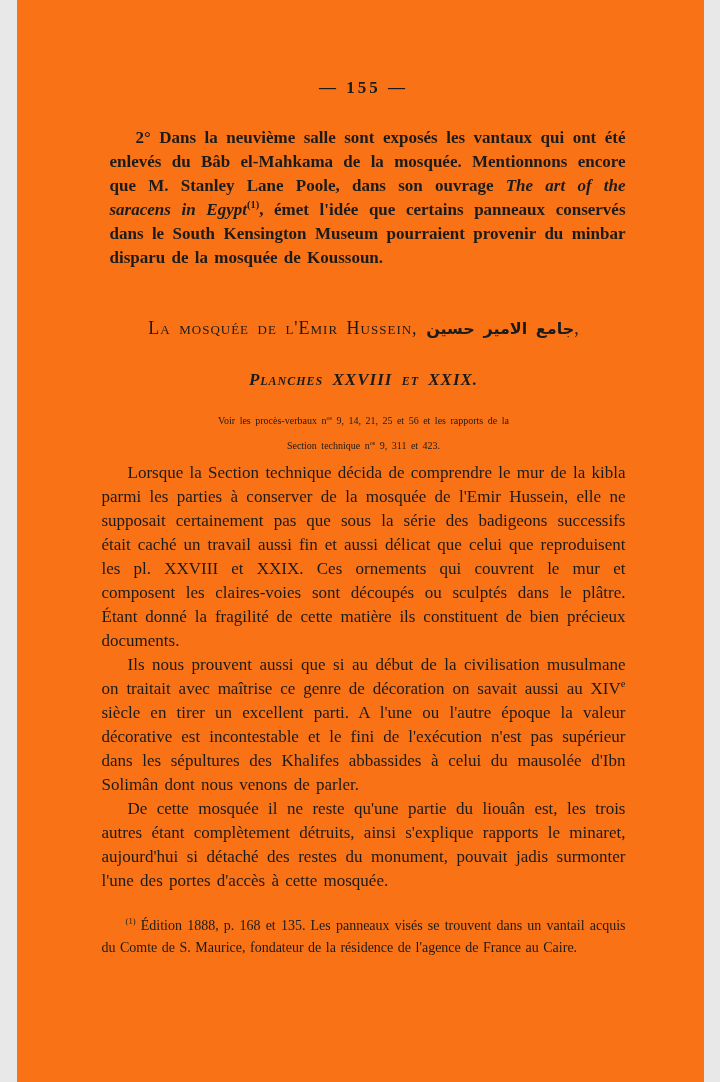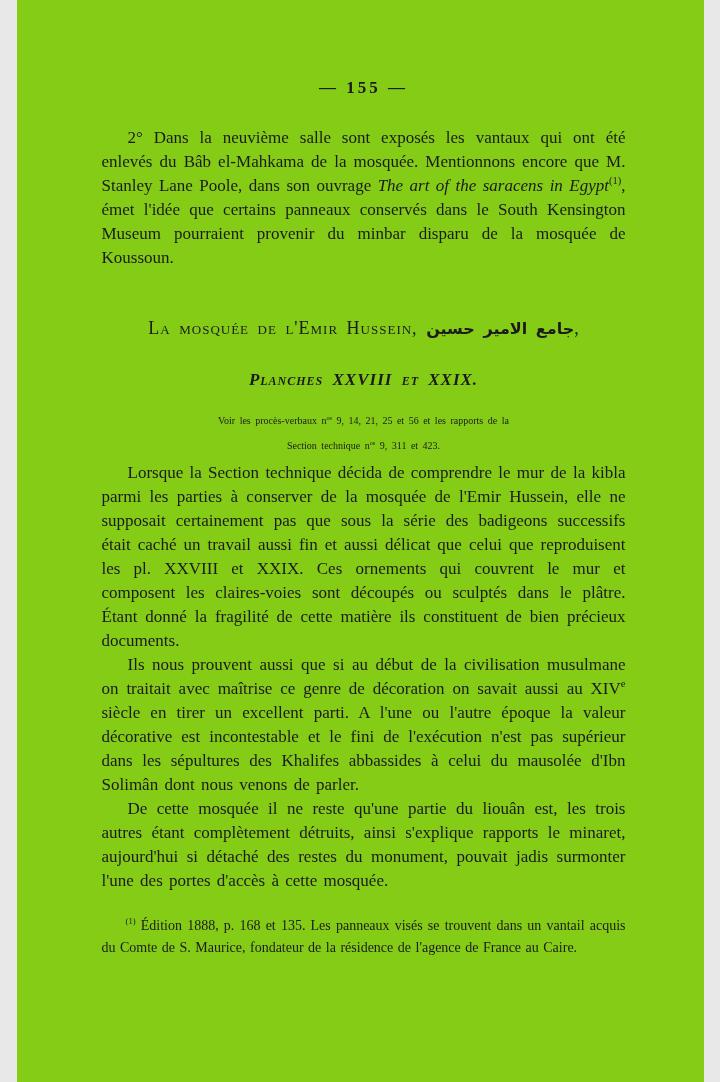--- a/index.html
+++ b/index.html
@@ -5,21 +5,21 @@
   html, body {
     margin: 0;
     padding: 0;
     background: #e8e8e8;
   }
   .page {
     position: relative;
     width: 687px;
     height: 1082px;
     margin: 0 auto;
-    background: #84cc16;
+    background: #f97316;
     color: #1b1b1b;
     font-family: "Liberation Serif", "DejaVu Serif", serif;
     overflow: hidden;
     box-sizing: border-box;
     padding: 0 78px 0 85px;
   }
   
   .page-number {
     margin-top: 76px;
     text-align: center;
@@ -32,21 +32,22 @@
   .para {
     font-size: 17px;
     line-height: 24px;
     text-align: justify;
     text-indent: 26px;
     word-spacing: 2px;
     margin: 0;
   }
   .intro-para {
     margin-top: 26px;
-    font-weight: 400;
+    font-weight: 700;
+    margin-left: 8px;
   }
   
   .chapter-heading {
     margin-top: 46px;
     text-align: center;
   }
   .heading-line1 {
     font-variant: small-caps;
     font-size: 18px;
     letter-spacing: 1px;

